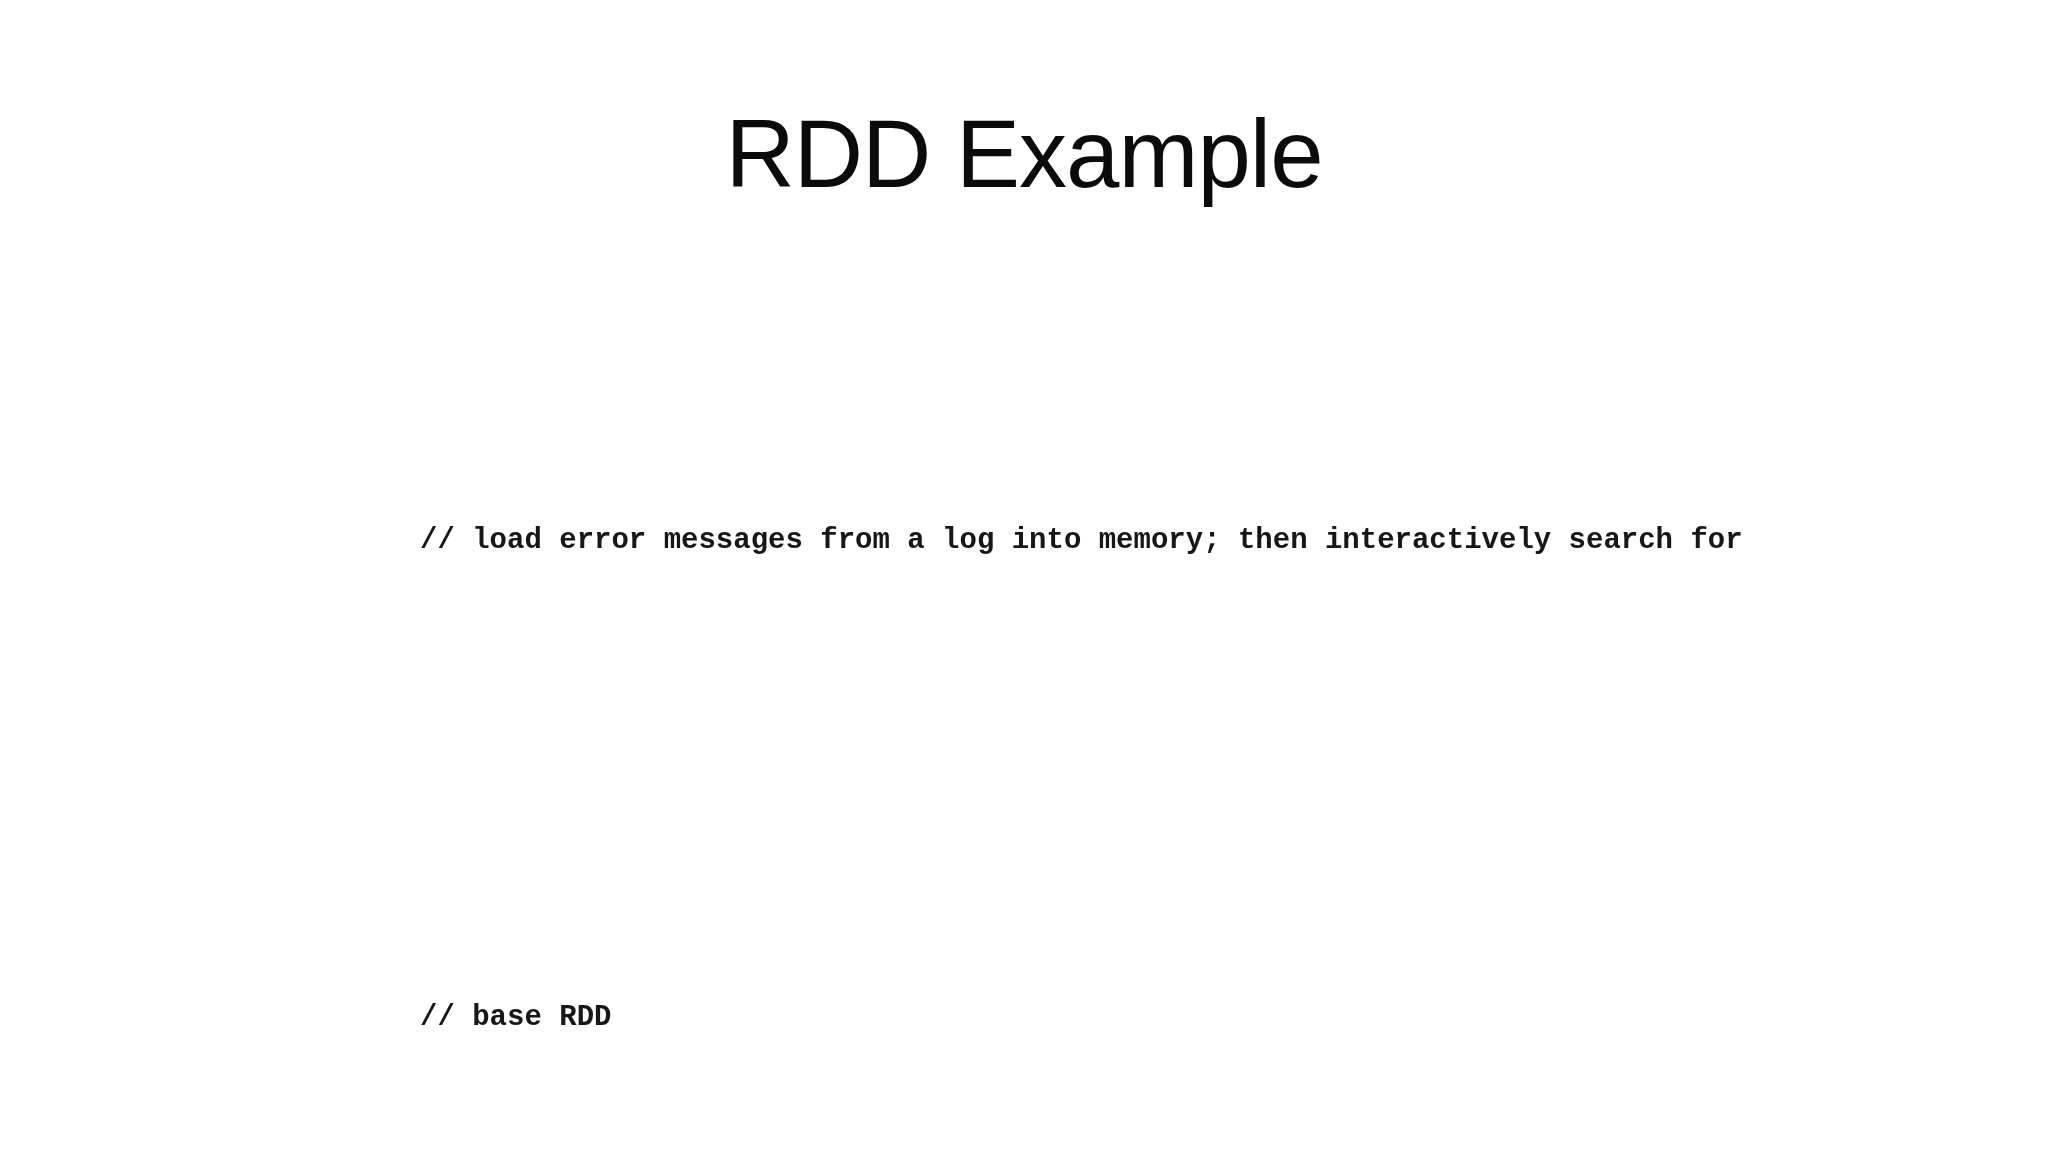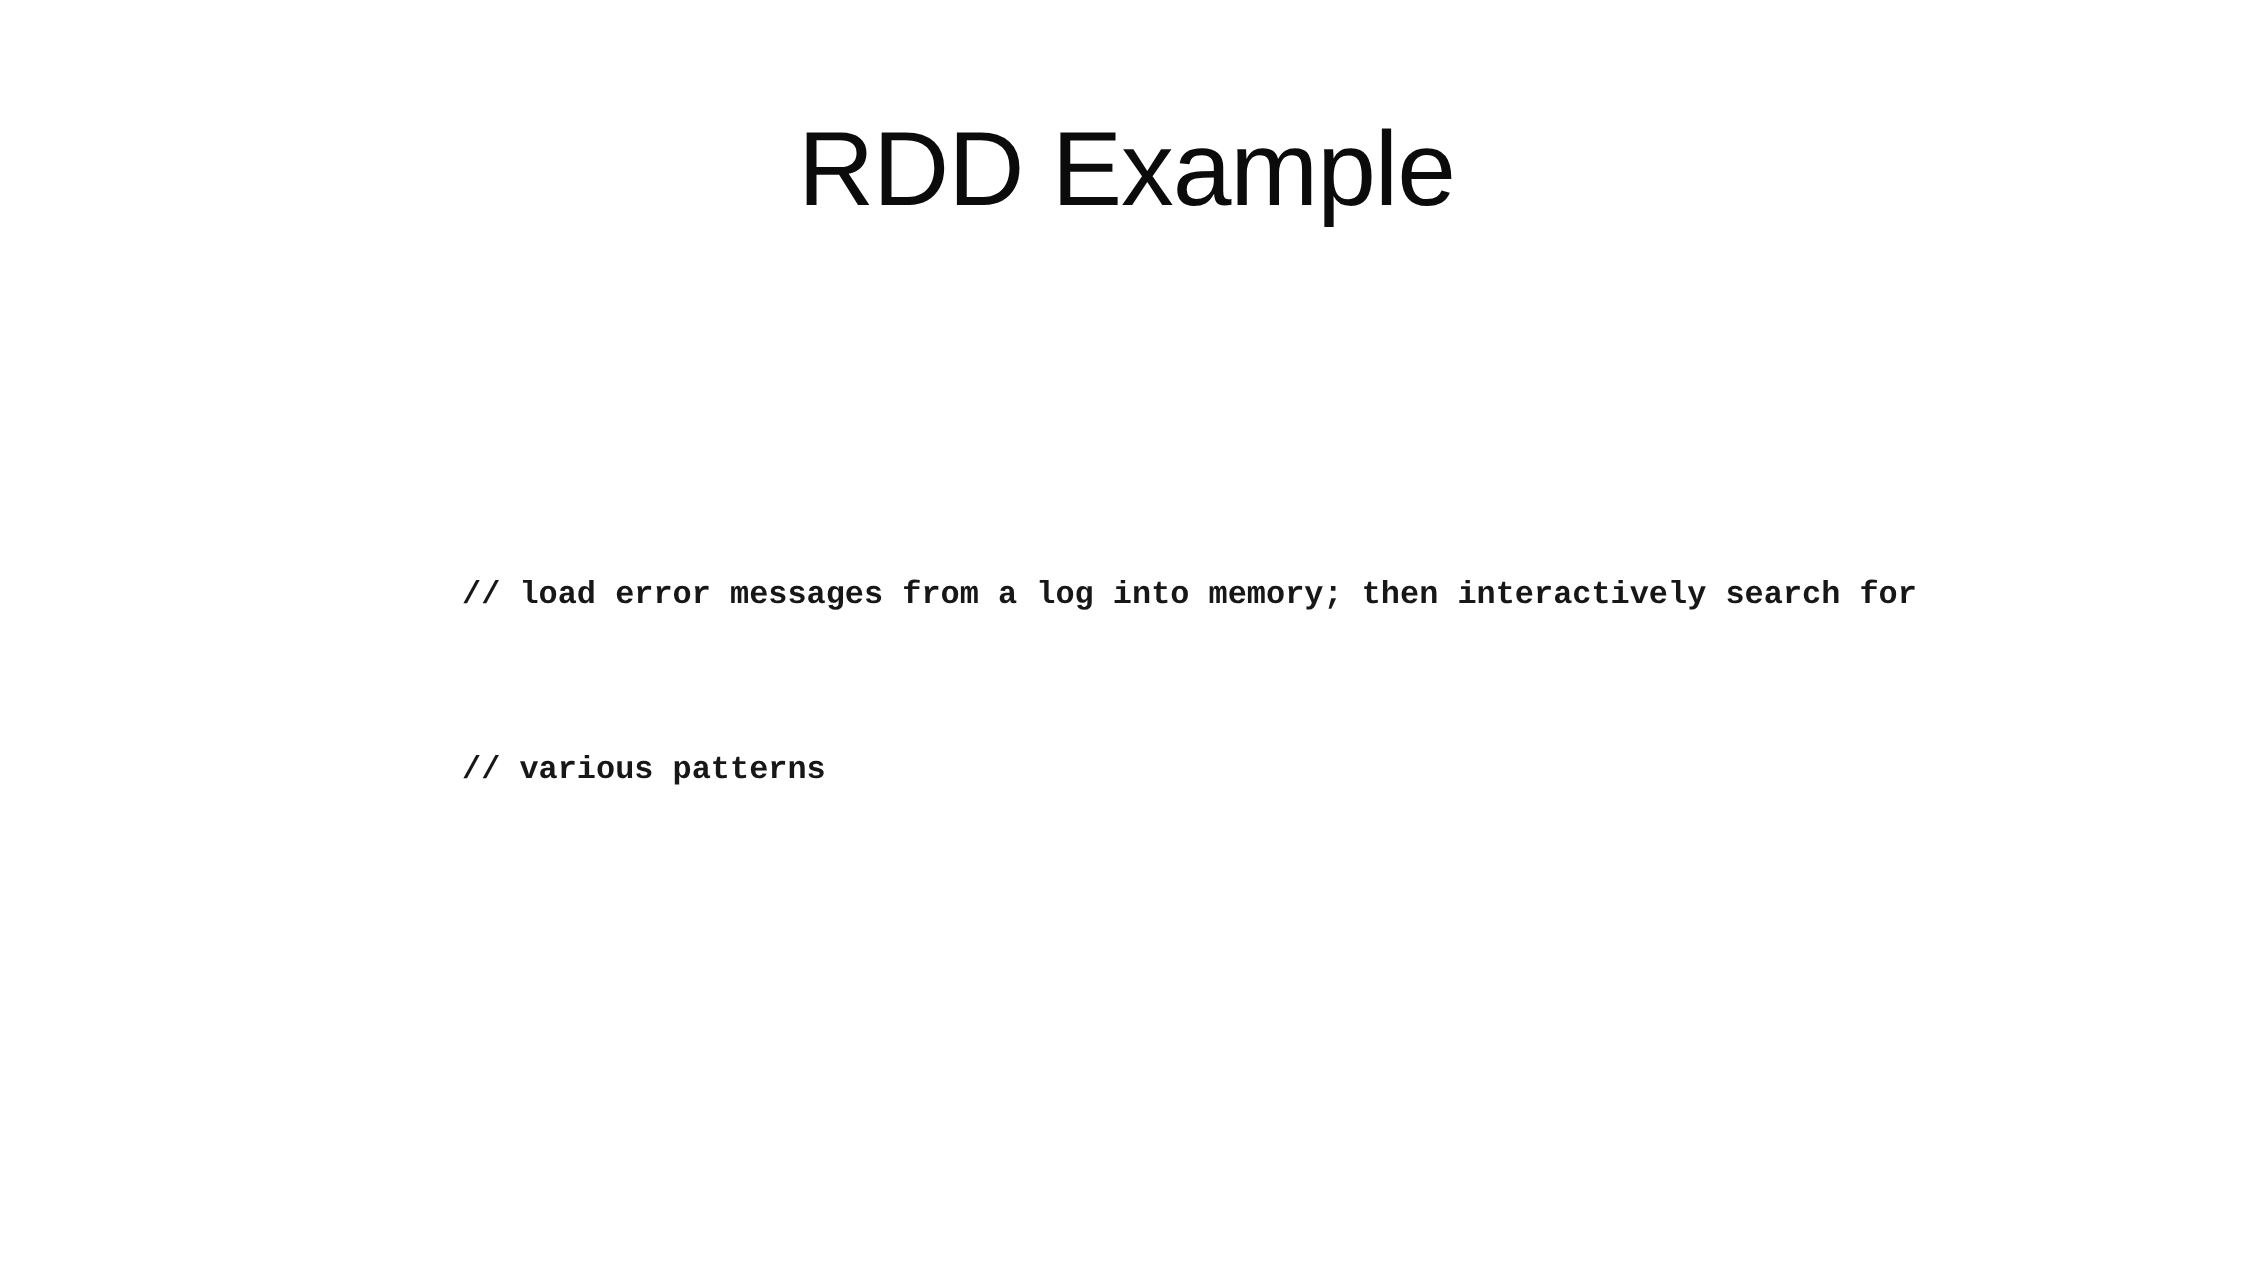--- a/index.html
+++ b/index.html
@@ -50,21 +50,20 @@
 <body>
 
 <div class="slide">
 
   <div class="slide-title">RDD Example</div>
 
   <div class="code-area">
 
     <div class="code-block">
       <div class="code-line">// load error messages from a log into memory; then interactively search for</div>
-      <div class="code-line">// various patterns</div>
     </div>
 
     <div class="code-block">
       <div class="code-line">// base RDD</div>
       
     </div>
 
     
 
     

